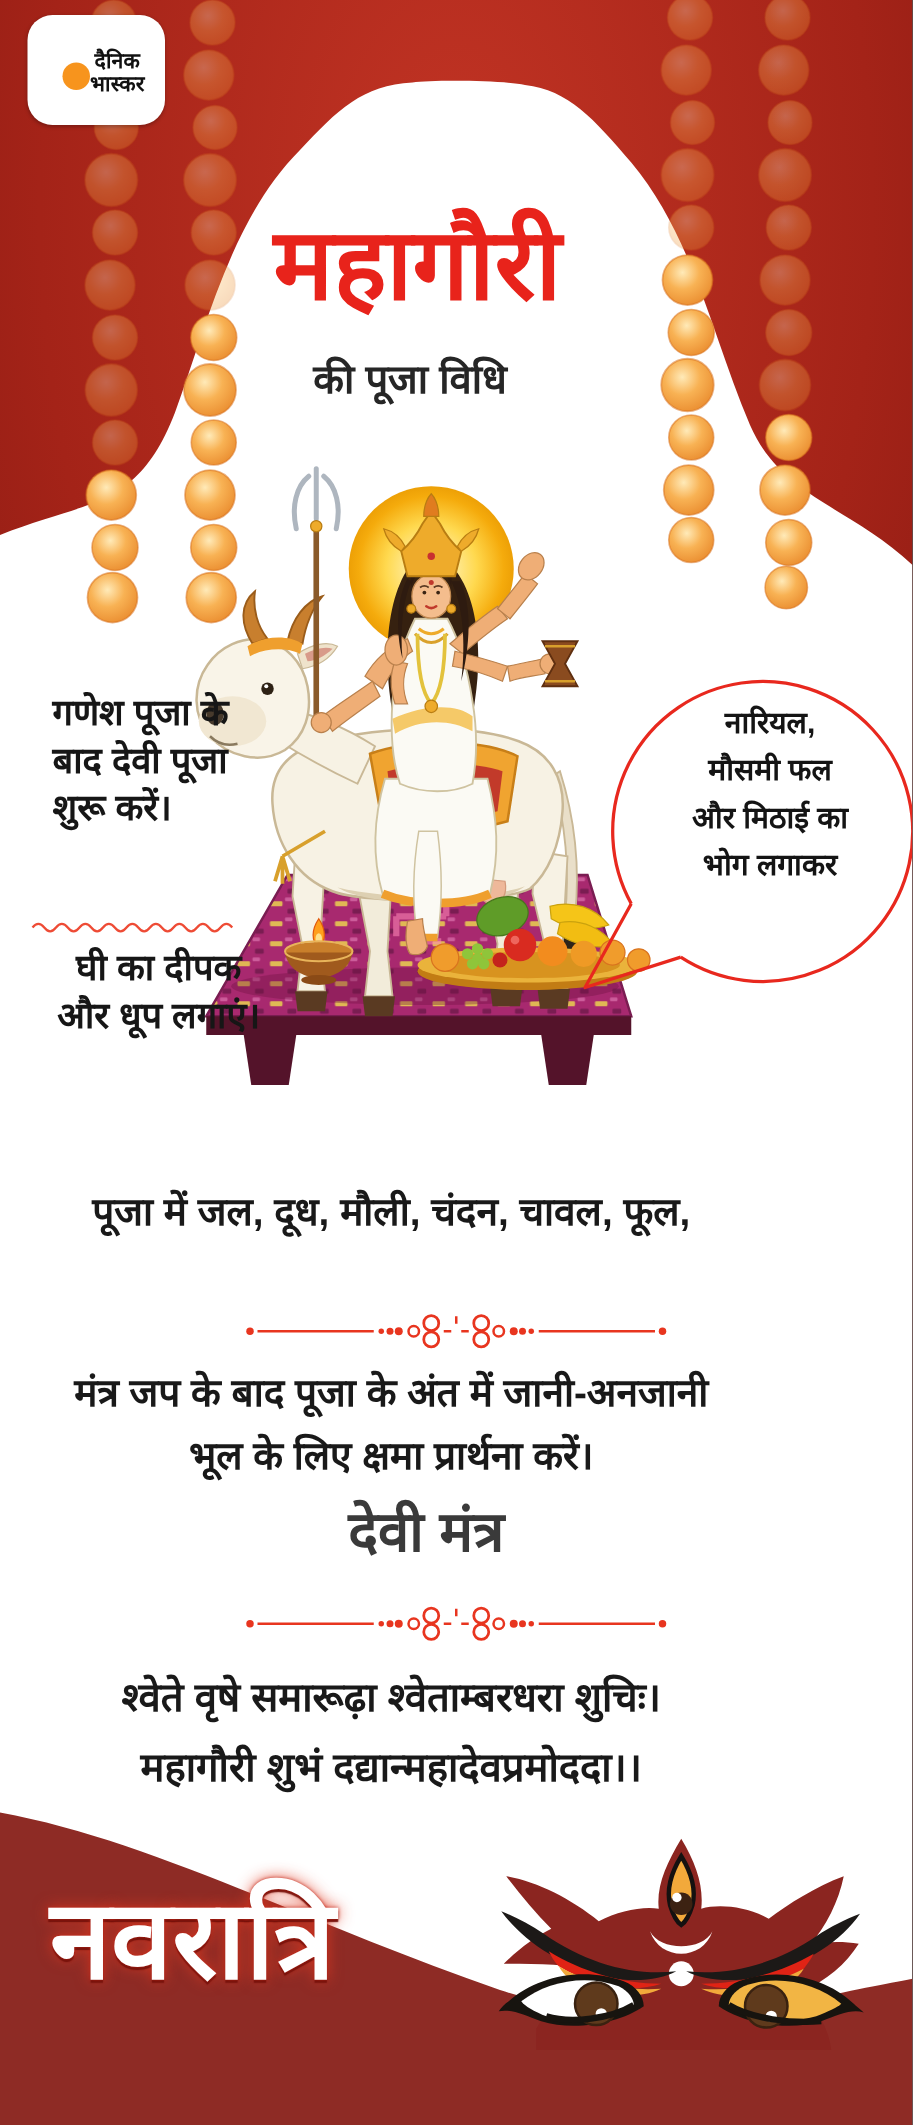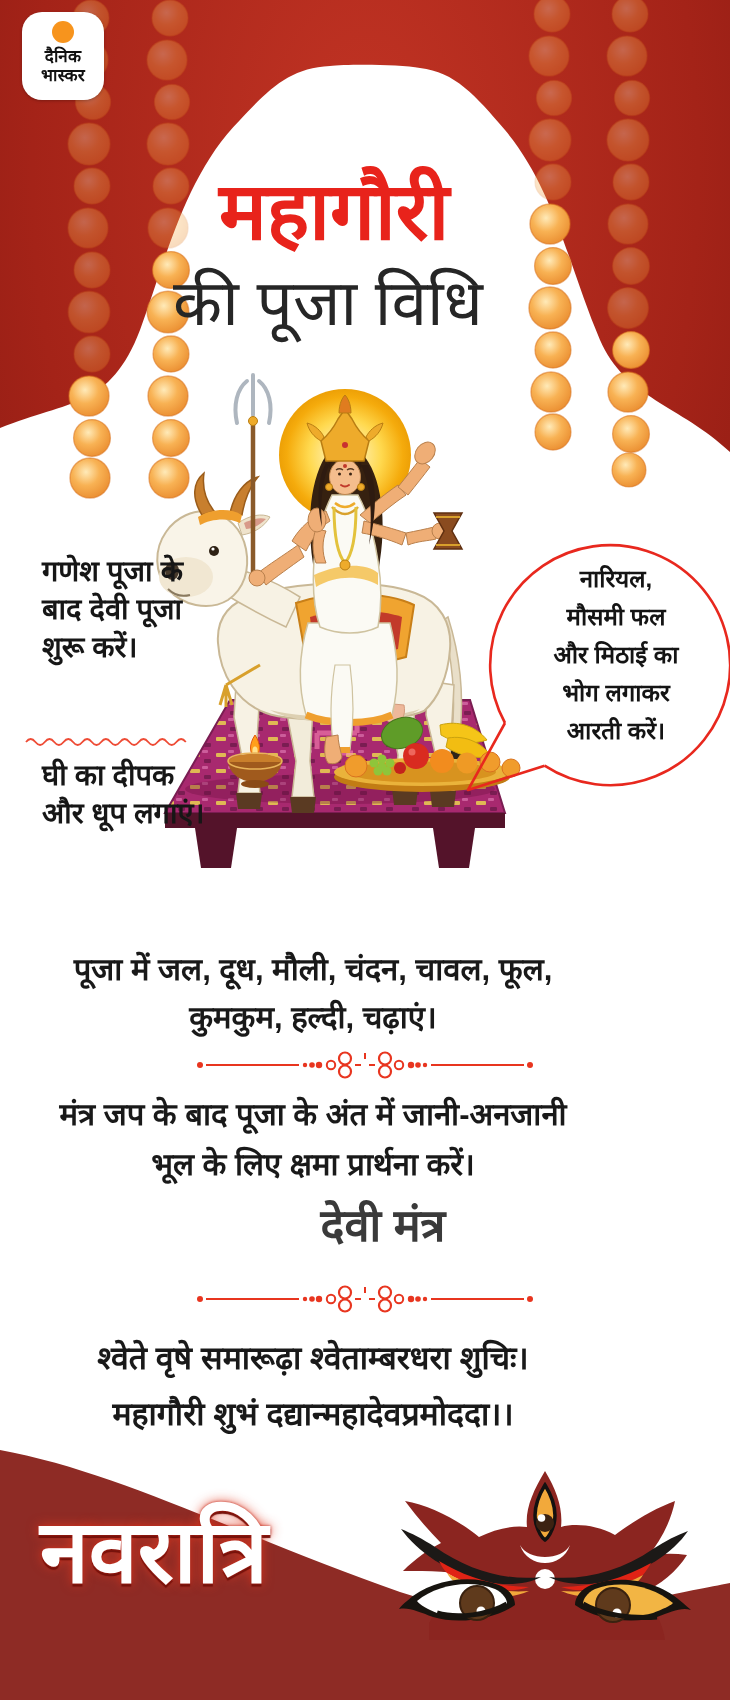--- a/index.html
+++ b/index.html
@@ -3,38 +3,38 @@
 <meta charset="utf-8">
 <style>
   html,body{margin:0;padding:0;background:#555;}
   #stage{position:relative;width:730px;height:1700px;margin:0 auto;overflow:hidden;
          background:radial-gradient(ellipse 120% 90% at 50% 10%, #c23424 0%, #a42318 38%, #7c150f 72%, #5c0c08 100%);
          font-family:"Liberation Sans","DejaVu Sans",sans-serif;}
   .abs{position:absolute;}
   svg{display:block;}
   
   #logo{left:22px;top:12px;width:82px;height:88px;background:#fff;border-radius:20px;
-        display:flex;flex-direction:column;align-items:center;justify-content:flex-start;box-shadow:0 1px 3px rgba(0,0,0,.25);}
+        display:flex;align-items:center;justify-content:flex-start;box-shadow:0 1px 3px rgba(0,0,0,.25);padding-left:28px;}
   #logo .dot{width:22px;height:22px;border-radius:50%;background:#f7941d;margin-top:9px;}
   #logo .t{font-weight:800;font-size:17px;line-height:19px;color:#111;text-align:center;margin-top:4px;letter-spacing:.2px;}
   
   #title{left:0;top:158px;width:668px;text-align:center;color:#e8231b;font-size:80px;line-height:108px;font-weight:800;}
-  #subtitle{left:0;top:272px;width:656px;text-align:center;color:#262626;font-size:64px;line-height:62px;font-weight:400;}
+  #subtitle{left:0;top:272px;width:656px;text-align:center;color:#262626;font-size:32px;line-height:62px;font-weight:700;}
   
   .note{color:#161616;font-size:29px;line-height:38px;font-weight:600;margin-left:18px;}
   #note-left-top{left:24px;top:552px;width:170px;}
-  #note-left-bottom{left:24px;top:756px;width:170px;}
+  #note-left-bottom{left:24px;top:756px;width:170px;text-align:center;}
   #wavy{left:24px;top:736px;}
   
   #bubble-text{left:505px;top:560px;width:222px;text-align:center;color:#141414;font-size:24px;line-height:38px;font-weight:600;}
   
   .center-par{left:0;width:626px;text-align:center;color:#191919;font-weight:600;}
   #offerings{top:946px;font-size:31px;line-height:48px;}
   #kshama{top:1090px;font-size:31px;line-height:50px;}
-  #mantra-heading{left:0;top:1198px;width:682px;text-align:center;color:#3a3a3a;font-size:45px;line-height:56px;font-weight:800;padding-left:42px;}
+  #mantra-heading{left:0;top:1198px;width:682px;text-align:center;color:#3a3a3a;font-size:45px;line-height:56px;font-weight:800;}
   #mantra{top:1330px;font-size:32px;line-height:56px;font-weight:600;}
   .orn{left:195px;width:340px;}
   #divider-1{top:1048px;}
   #divider-2{top:1282px;}
   
   #festival{left:40px;top:1492px;font-size:88px;line-height:120px;font-weight:800;color:#fff;
             text-shadow:0 0 3px #c1281a,0 3px 1px #6d0f09,0 0 12px rgba(225,60,35,.85);}
 </style>
 </head>
 <body>
@@ -297,26 +297,24 @@
   <svg id="wavy" class="abs" width="166" height="12" viewBox="0 0 166 12">
     <path d="M2,6 q4.7,-6 9.4,0 t9.4,0 t9.4,0 t9.4,0 t9.4,0 t9.4,0 t9.4,0 t9.4,0 t9.4,0 t9.4,0 t9.4,0 t9.4,0 t9.4,0 t9.4,0 t9.4,0 t9.4,0 t9.4,0" fill="none" stroke="#ee4b35" stroke-width="1.8"></path>
   </svg>
   <div id="note-left-bottom" class="abs note">घी का दीपक और धूप लगाएं।</div>
 
   <div id="bubble-text" class="abs">
     <div>नारियल,</div>
     <div>मौसमी फल</div>
     <div>और मिठाई का</div>
     <div>भोग लगाकर</div>
-    <div>आरती करें।</div>
   </div>
 
   <div id="offerings" class="abs center-par">
     <div>पूजा में जल, दूध, मौली, चंदन, चावल, फूल,</div>
-    <div>कुमकुम, हल्दी, चढ़ाएं।</div>
   </div>
 
   <svg id="divider-1" class="abs orn" width="340" height="34" viewBox="0 0 340 34">
     <g stroke="#e8351f" fill="#e8351f">
       <circle cx="5" cy="17" r="3" stroke="none"></circle>
       <line x1="11" y1="17" x2="104" y2="17" stroke-width="2"></line>
       <circle cx="110" cy="17" r="2.2" stroke="none"></circle>
         <circle cx="117" cy="17" r="2.8" stroke="none"></circle>
         <circle cx="124" cy="17" r="3.2" stroke="none"></circle>
       <circle cx="136" cy="17" r="4.2" fill="none" stroke-width="2"></circle>

